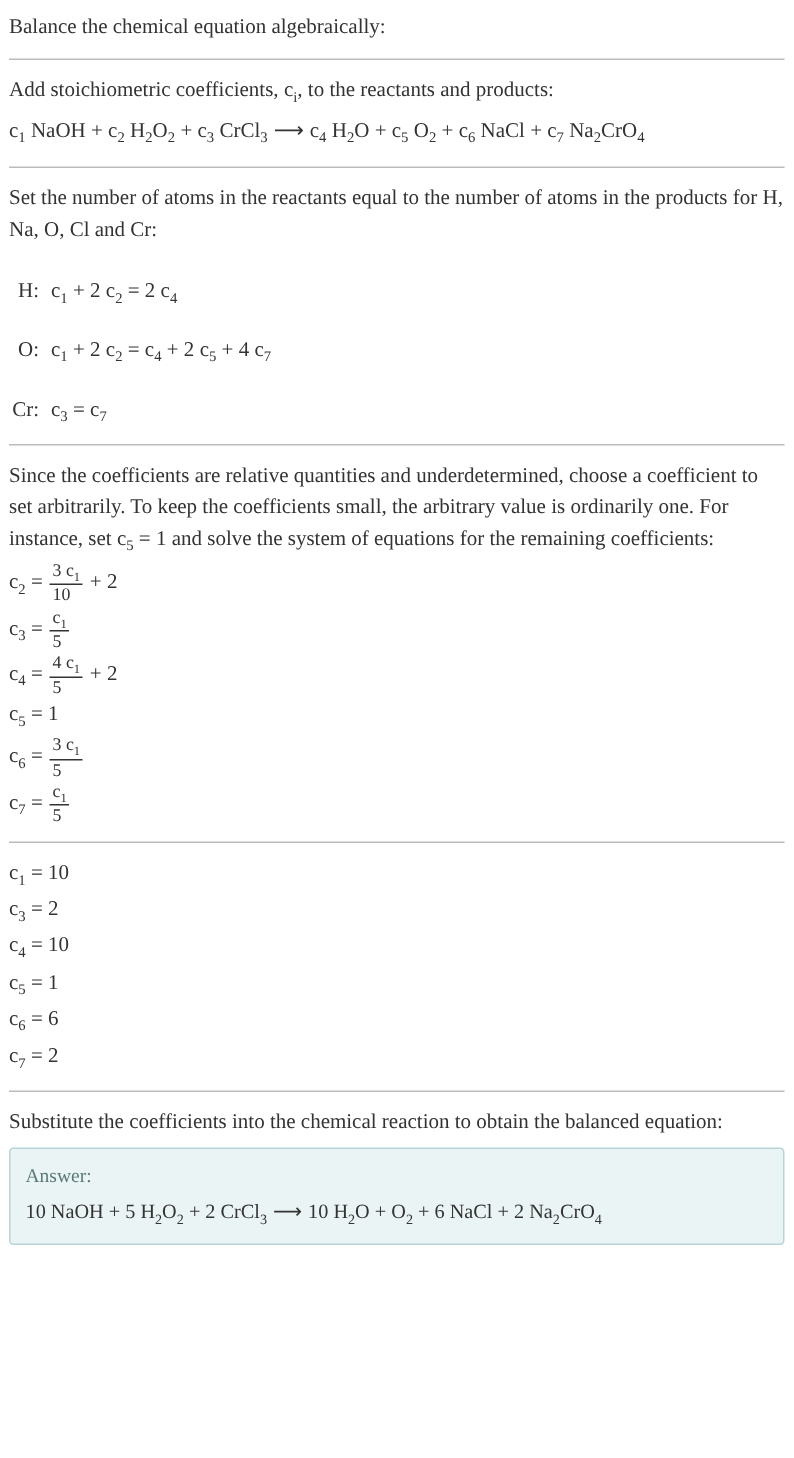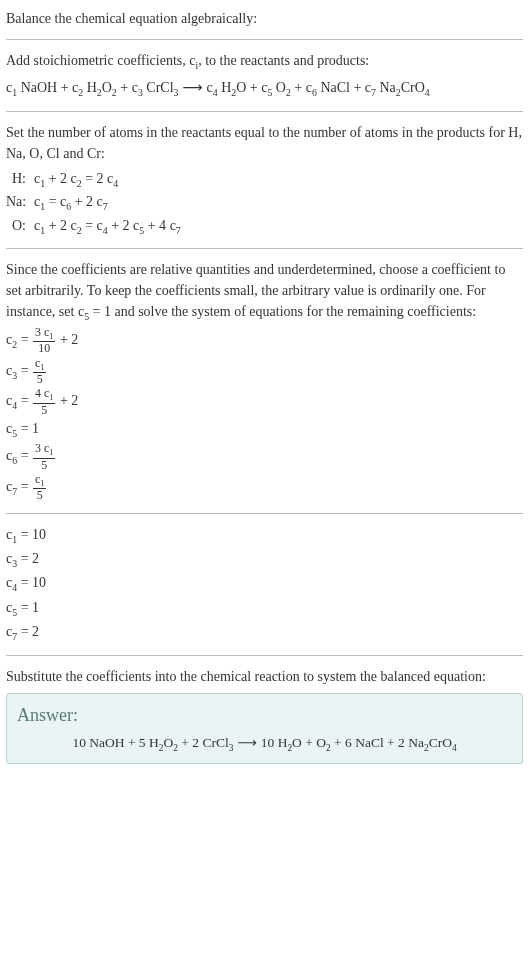--- a/index.html
+++ b/index.html
@@ -39,31 +39,31 @@
       display: flex;
       align-items: baseline;
     }
     .atom-label {
       width: 28px;
       text-align: right;
       padding-right: 8px;
     }
     .atom-eq {
       flex: 1;
+      margin-top: 16px;
     }
     .coef-list {
       margin-top: 0;
     }
     .coef-row {
       margin: 1px 0;
     }
     .frac {
       display: inline-block;
       vertical-align: middle;
-      text-align: center;
       font-size: 0.85em;
       line-height: 1.1;
       margin: 0 1px;
     }
     .frac .num {
       display: block;
       border-bottom: 1px solid #333;
       padding: 0 2px;
     }
     .frac .den {
@@ -72,25 +72,25 @@
     }
     .answer-box {
       background: #eaf4f4;
       border: 1px solid #b8d4d4;
       border-radius: 3px;
       padding: 8px 10px;
       margin-top: 6px;
     }
     .answer-label {
       color: #5a7a7a;
-      font-size: 18px;
+      font-size: 13px;
       margin-bottom: 4px;
     }
     .answer-eq {
-      text-align: center;
+      text-align: left;
       font-size: 13.5px;
     }
     .italic {
     }
     .arrow {
       margin: 0 4px;
     }
   </style>
 </head>
 <body>
@@ -109,26 +109,26 @@
 <hr>
 
 <div class="section">
   <div>Set the number of atoms in the reactants equal to the number of atoms in the products for H, Na, O, Cl and Cr:</div>
   <div class="atom-table">
     <div class="atom-row">
       <div class="atom-label">H:</div>
       <div class="atom-eq"><span class="italic">c</span><sub>1</sub> + 2 <span class="italic">c</span><sub>2</sub> = 2 <span class="italic">c</span><sub>4</sub></div>
     </div>
     <div class="atom-row">
-      <div class="atom-label">Na:</div>
-      <div class="atom-eq"><span class="italic">c</span><sub>1</sub> = <span class="italic">c</span><sub>6</sub> + 2 <span class="italic">c</span><sub>7</sub></div>
+      <div class="atom-label">O:</div>
+      <div class="atom-eq"><span class="italic">c</span><sub>1</sub> + 2 <span class="italic">c</span><sub>2</sub> = <span class="italic">c</span><sub>4</sub> + 2 <span class="italic">c</span><sub>5</sub> + 4 <span class="italic">c</span><sub>7</sub></div>
     </div>
     <div class="atom-row">
-      <div class="atom-label">O:</div>
-      <div class="atom-eq"><span class="italic">c</span><sub>1</sub> + 2 <span class="italic">c</span><sub>2</sub> = <span class="italic">c</span><sub>4</sub> + 2 <span class="italic">c</span><sub>5</sub> + 4 <span class="italic">c</span><sub>7</sub></div>
+      <div class="atom-label">Cr:</div>
+      <div class="atom-eq"><span class="italic">c</span><sub>3</sub> = <span class="italic">c</span><sub>7</sub></div>
     </div>
   </div>
 </div>
 
 <hr>
 
 <div class="section">
   <div>Since the coefficients are relative quantities and underdetermined, choose a coefficient to set arbitrarily. To keep the coefficients small, the arbitrary value is ordinarily one. For instance, set <span class="italic">c</span><sub>5</sub> = 1 and solve the system of equations for the remaining coefficients:</div>
   <div class="coef-list">
     <div class="coef-row"><span class="italic">c</span><sub>2</sub> = <span class="frac"><span class="num">3 <span class="italic">c</span><sub>1</sub></span><span class="den">10</span></span> + 2</div>
@@ -141,25 +141,26 @@
 </div>
 
 <hr>
 
 <div class="section">
   <div class="coef-list">
     <div class="coef-row"><span class="italic">c</span><sub>1</sub> = 10</div>
     <div class="coef-row"><span class="italic">c</span><sub>3</sub> = 2</div>
     <div class="coef-row"><span class="italic">c</span><sub>4</sub> = 10</div>
     <div class="coef-row"><span class="italic">c</span><sub>5</sub> = 1</div>
+    <div class="coef-row"><span class="italic">c</span><sub>6</sub> = 6</div>
     <div class="coef-row"><span class="italic">c</span><sub>7</sub> = 2</div>
   </div>
 </div>
 
 <hr>
 
 <div class="section">
-  <div>Substitute the coefficients into the chemical reaction to system the balanced equation:</div>
+  <div>Substitute the coefficients into the chemical reaction to obtain the balanced equation:</div>
   <div class="answer-box">
     <div class="answer-label">Answer:</div>
     <div class="answer-eq">10 NaOH + 5 H<sub>2</sub>O<sub>2</sub> + 2 CrCl<sub>3</sub><span class="arrow">⟶</span>10 H<sub>2</sub>O + O<sub>2</sub> + 6 NaCl + 2 Na<sub>2</sub>CrO<sub>4</sub></div>
   </div>
 </div>
 
 </body></html>

